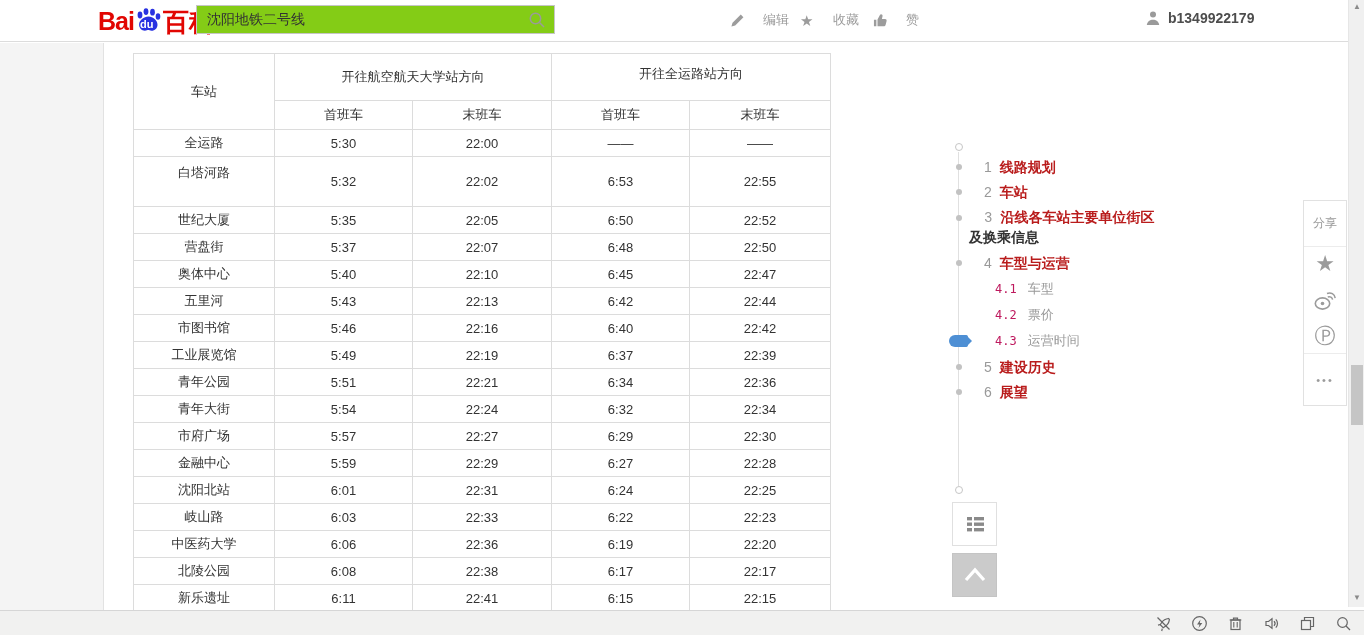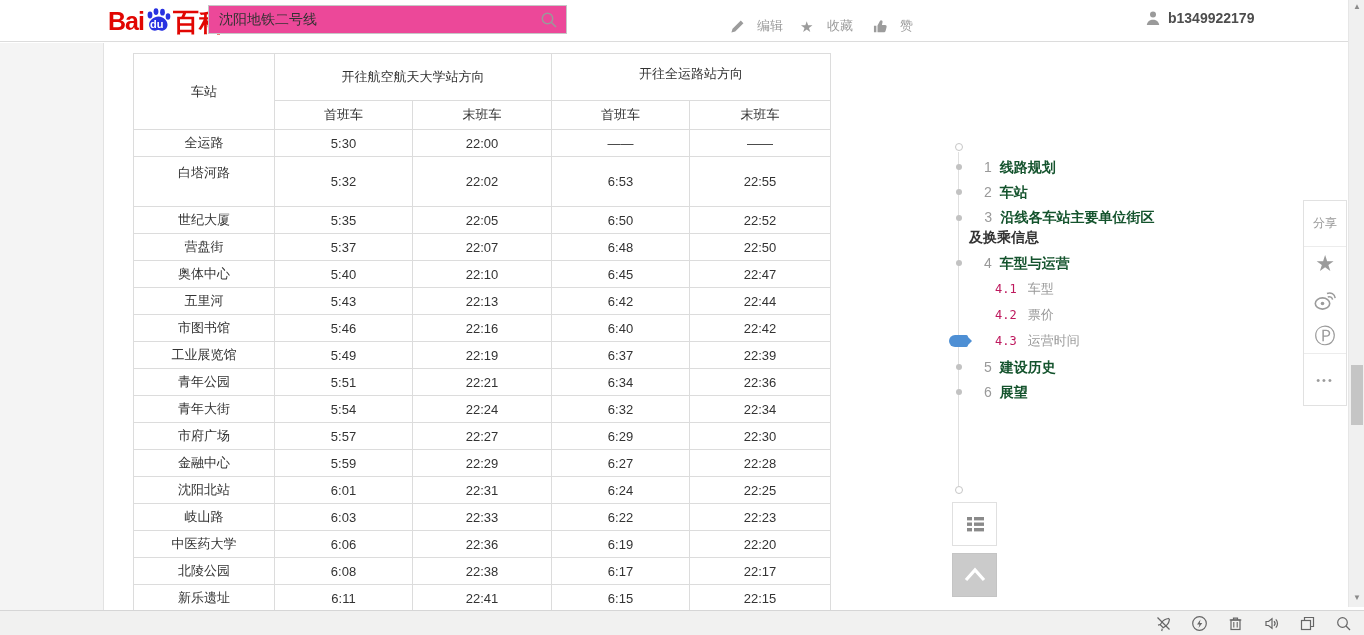--- a/index.html
+++ b/index.html
@@ -2,32 +2,32 @@
 <html><head>
 <meta charset="utf-8">
 <style>
   html,body{margin:0;padding:0;width:1364px;height:635px;overflow:hidden;background:#fff;
     font-family:"Liberation Sans","DejaVu Sans",sans-serif;}
   *{box-sizing:border-box;}
 
   
   .header{position:absolute;top:0;left:0;width:1364px;height:42px;background:#fff;
     border-bottom:1px solid #dcdcdc;z-index:5;}
-  .logo{position:absolute;left:108px;top:7px;display:flex;align-items:flex-end;cursor:pointer;}
+  .logo{position:absolute;left:98px;top:7px;display:flex;align-items:flex-end;cursor:pointer;}
   .logo-bai{font-size:25px;font-weight:bold;color:#e10602;letter-spacing:-1px;line-height:26px;}
   .logo-paw{position:relative;width:27px;height:27px;margin:0 1px;}
   .logo-paw svg{position:absolute;left:0;top:0;}
   .logo-du{position:absolute;left:5px;top:11px;color:#fff;font-size:11px;font-weight:bold;}
   .logo-baike{font-size:26px;font-weight:bold;color:#e10602;line-height:24px;}
-  .searchbox{position:absolute;left:208px;top:5px;width:359px;height:29px;border:1px solid #c6c6c6;
-    background:#ec4899;display:flex;align-items:center;}
+  .searchbox{position:absolute;left:196px;top:5px;width:359px;height:29px;border:1px solid #c6c6c6;
+    background:#84cc16;display:flex;align-items:center;}
   .searchbox input{border:none;outline:none;flex:1;height:25px;padding:0 8px 0 10px;
     font-size:14px;color:#333;font-family:inherit;background:transparent;}
   .search-glass{width:18px;height:18px;margin-right:8px;cursor:pointer;flex:0 0 auto;}
-  .hdr-action{position:absolute;top:17px;display:flex;align-items:center;gap:12px;color:#9c9c9c;
+  .hdr-action{position:absolute;top:11px;display:flex;align-items:center;gap:18px;color:#9c9c9c;
     font-size:13px;cursor:pointer;}
   .hdr-action svg,.hdr-action .star{width:15px;height:15px;}
   .hdr-action .star{color:#9c9c9c;font-size:15px;line-height:15px;}
   .act-edit{left:730px;} .act-fav{left:800px;} .act-like{left:873px;}
   .hdr-user{position:absolute;left:1145px;top:10px;display:flex;align-items:center;gap:7px;
     color:#4d4d4d;font-size:14px;font-weight:bold;cursor:pointer;}
 
   
   .left-gutter{position:absolute;left:0;top:43px;width:104px;height:567px;background:#f4f4f4;
     border-right:1px solid #e2e2e2;}
@@ -45,21 +45,21 @@
   .timetable td.dir2{vertical-align:top;padding-top:11px;}
 
   
   .toc-line{position:absolute;left:958px;top:152px;width:1px;height:334px;background:#e0e0e0;}
   .toc-circle{position:absolute;width:8px;height:8px;border:1px solid #c6c6c6;border-radius:50%;
     background:#fff;left:955px;}
   .toc-circle.top{top:143px;} .toc-circle.bottom{top:486px;}
   .toc-dot{position:absolute;width:6px;height:6px;border-radius:50%;background:#c2c2c2;left:956px;}
   .toc-item{position:absolute;left:950px;line-height:20px;white-space:nowrap;font-size:14px;cursor:pointer;}
   .toc-item .num{display:inline-block;margin-left:34px;margin-right:8px;color:#999;}
-  .toc-item .label{color:#14532d;font-weight:bold;}
+  .toc-item .label{color:#b91c1c;font-weight:bold;}
   .toc-item .label2{display:block;margin-left:19px;color:#333;font-weight:bold;line-height:21px;}
   .toc-item.sub{font-size:13px;}
   .toc-item.sub .num{margin-left:45px;margin-right:11px;color:#be185d;
     font-family:"DejaVu Sans Mono","Liberation Mono",monospace;font-size:12px;}
   .toc-item.sub .label{color:#999;font-weight:normal;}
   .toc-marker{position:absolute;left:949px;top:335px;width:19px;height:12px;background:#4e8fd4;
     border-radius:6px 2px 2px 6px;}
   .toc-marker:after{content:"";position:absolute;left:17px;top:0;border-left:6px solid #4e8fd4;
     border-top:6px solid transparent;border-bottom:6px solid transparent;}
 

